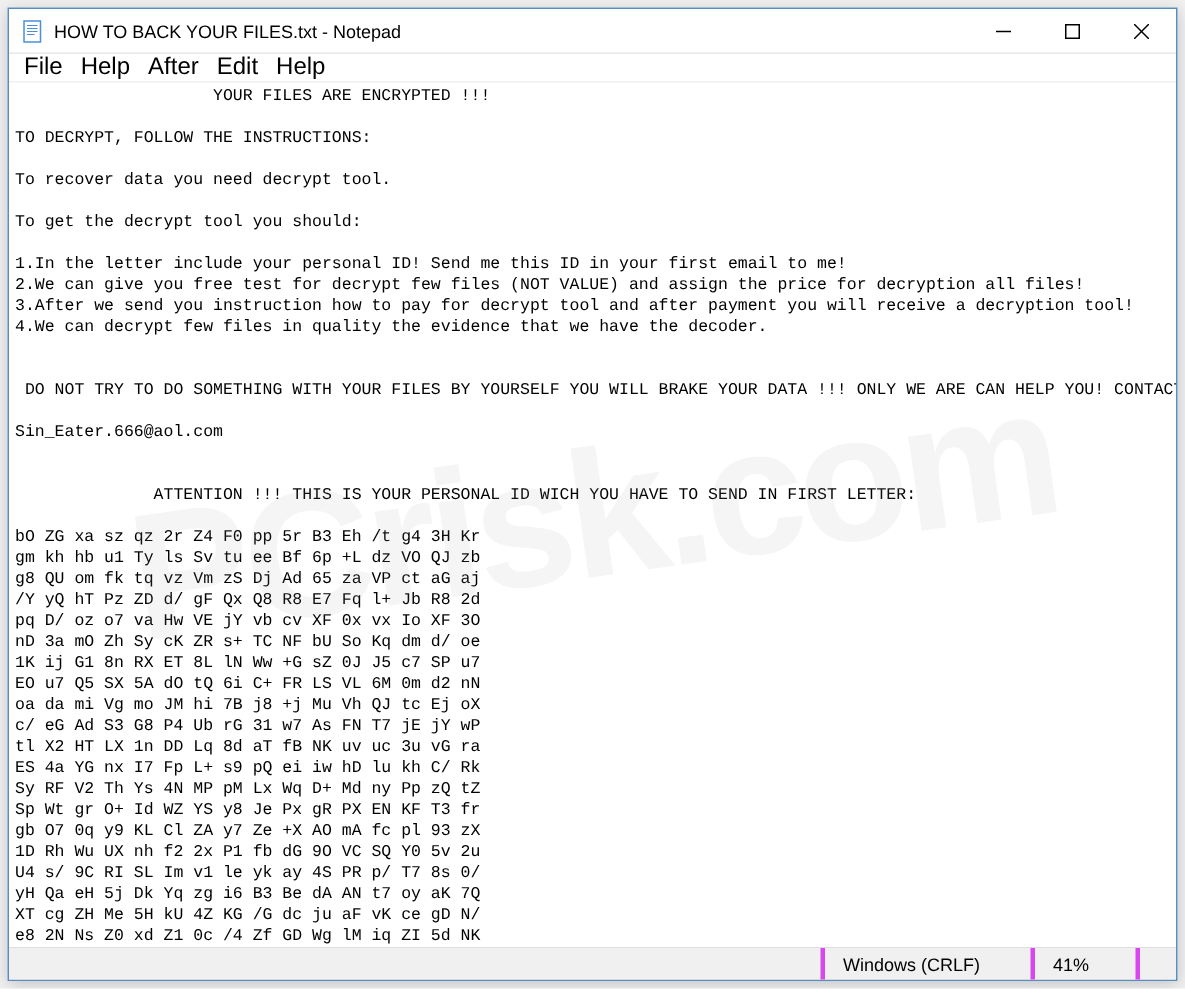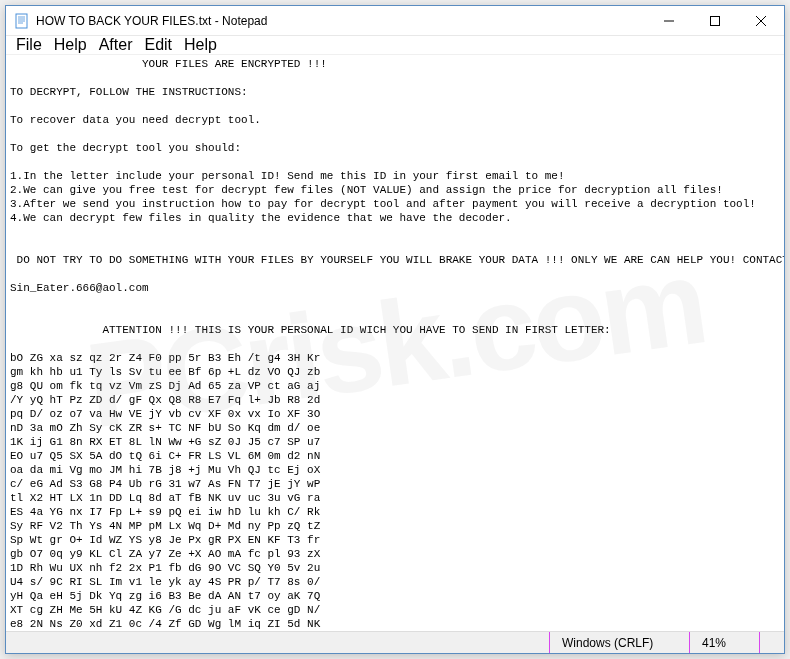--- a/index.html
+++ b/index.html
@@ -94,21 +94,21 @@
     height: 22px;
     background: #f0f0f0;
     border-top: 1px solid #ddd;
     display: flex;
     align-items: center;
     font-size: 12px;
     color: #000;
   }
   .status-section {
     padding: 0 12px;
-    border-left: 1px solid #d946ef;
+    border-left: 3px solid #d946ef;
     height: 100%;
     display: flex;
     align-items: center;
   }
   .status-spacer { flex: 1; }
   .scroll-corner {
     width: 17px;
   }
 </style>
 </head>

